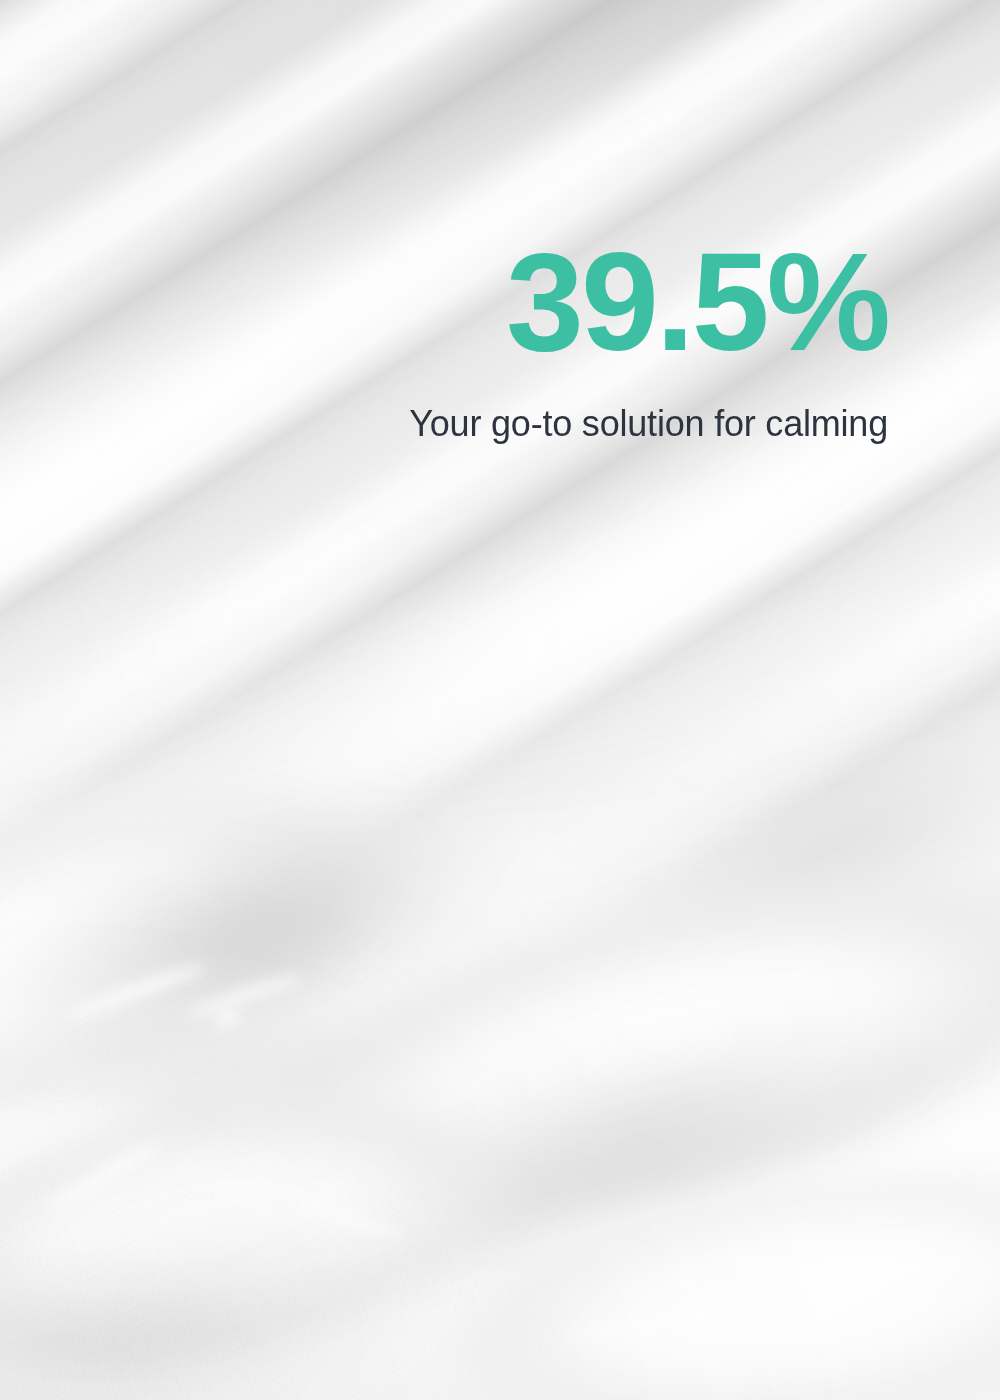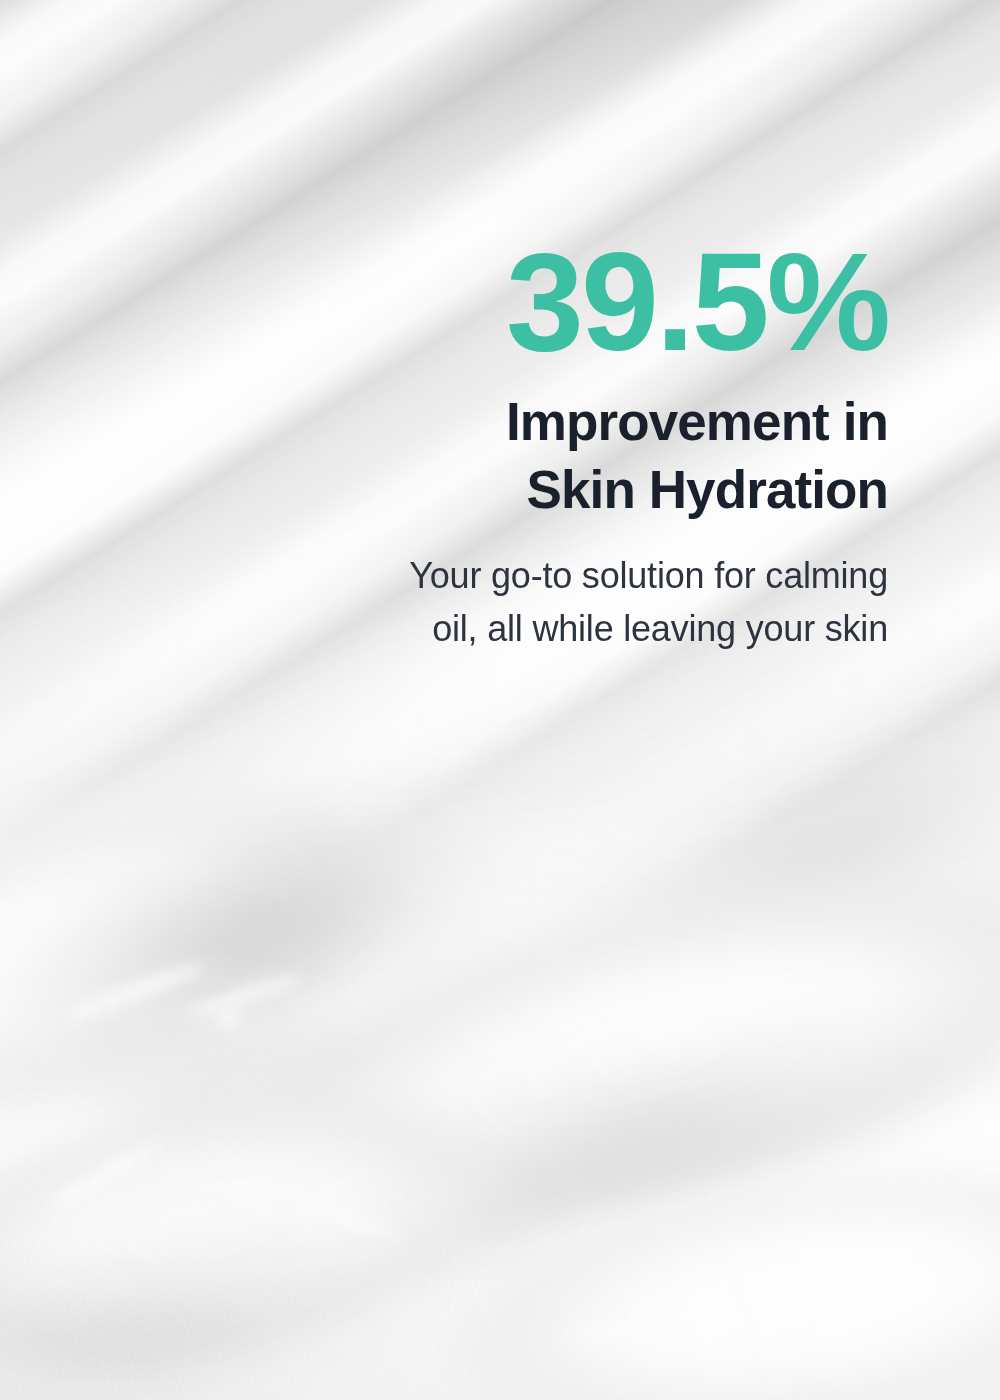--- a/index.html
+++ b/index.html
@@ -219,24 +219,19 @@
   <div class="specular" id="spec-f"></div>
   <div class="specular" id="spec-g"></div>
 
   <div class="bg-layer" id="bg-grain"></div>
   <div class="bg-layer" id="bg-vignette"></div>
 
   <div id="content">
 
     <div id="stat-value">39.5%</div>
 
-    <h1 id="headline">
-      <span class="hl-line">Improvement in</span>
-      <span class="hl-line">Skin Hydration</span>
-    </h1>
 
     <p id="description">
       <span class="body-line">Your go-to solution for calming</span>
-      <span class="body-line">oil, all while leaving your skin</span>
     </p>
 
   </div>
 </div>
 
 </body></html>

